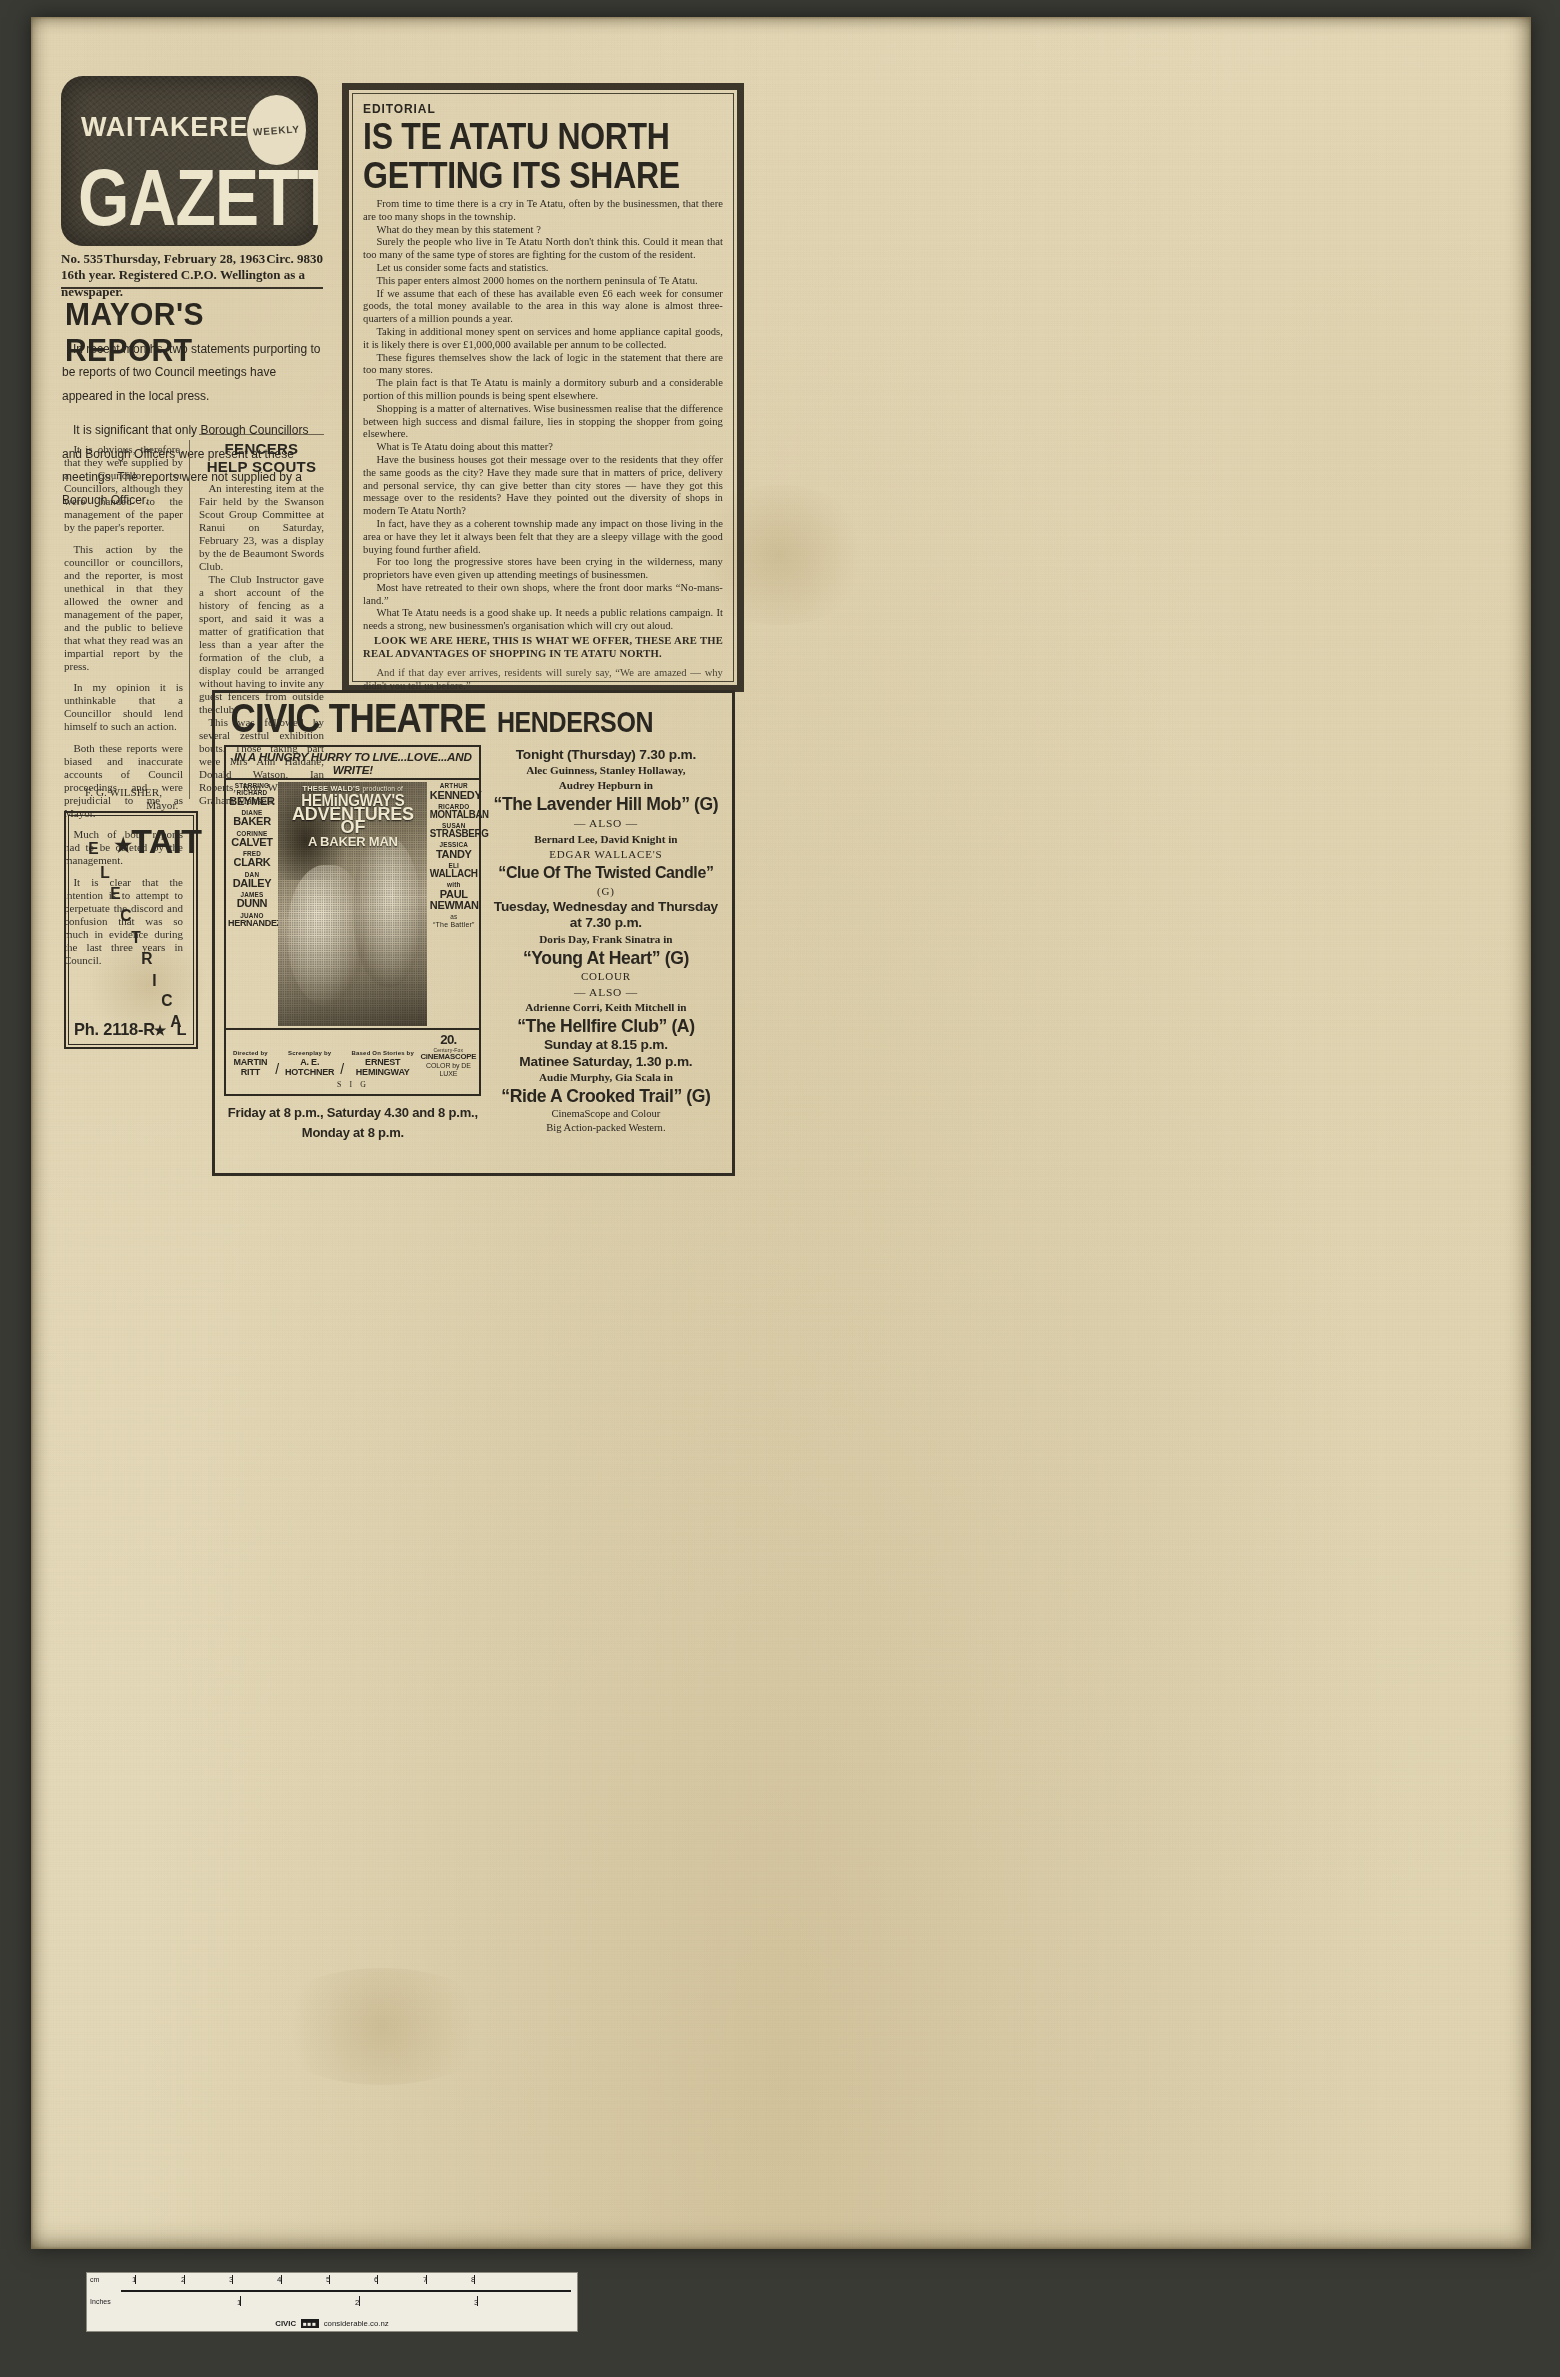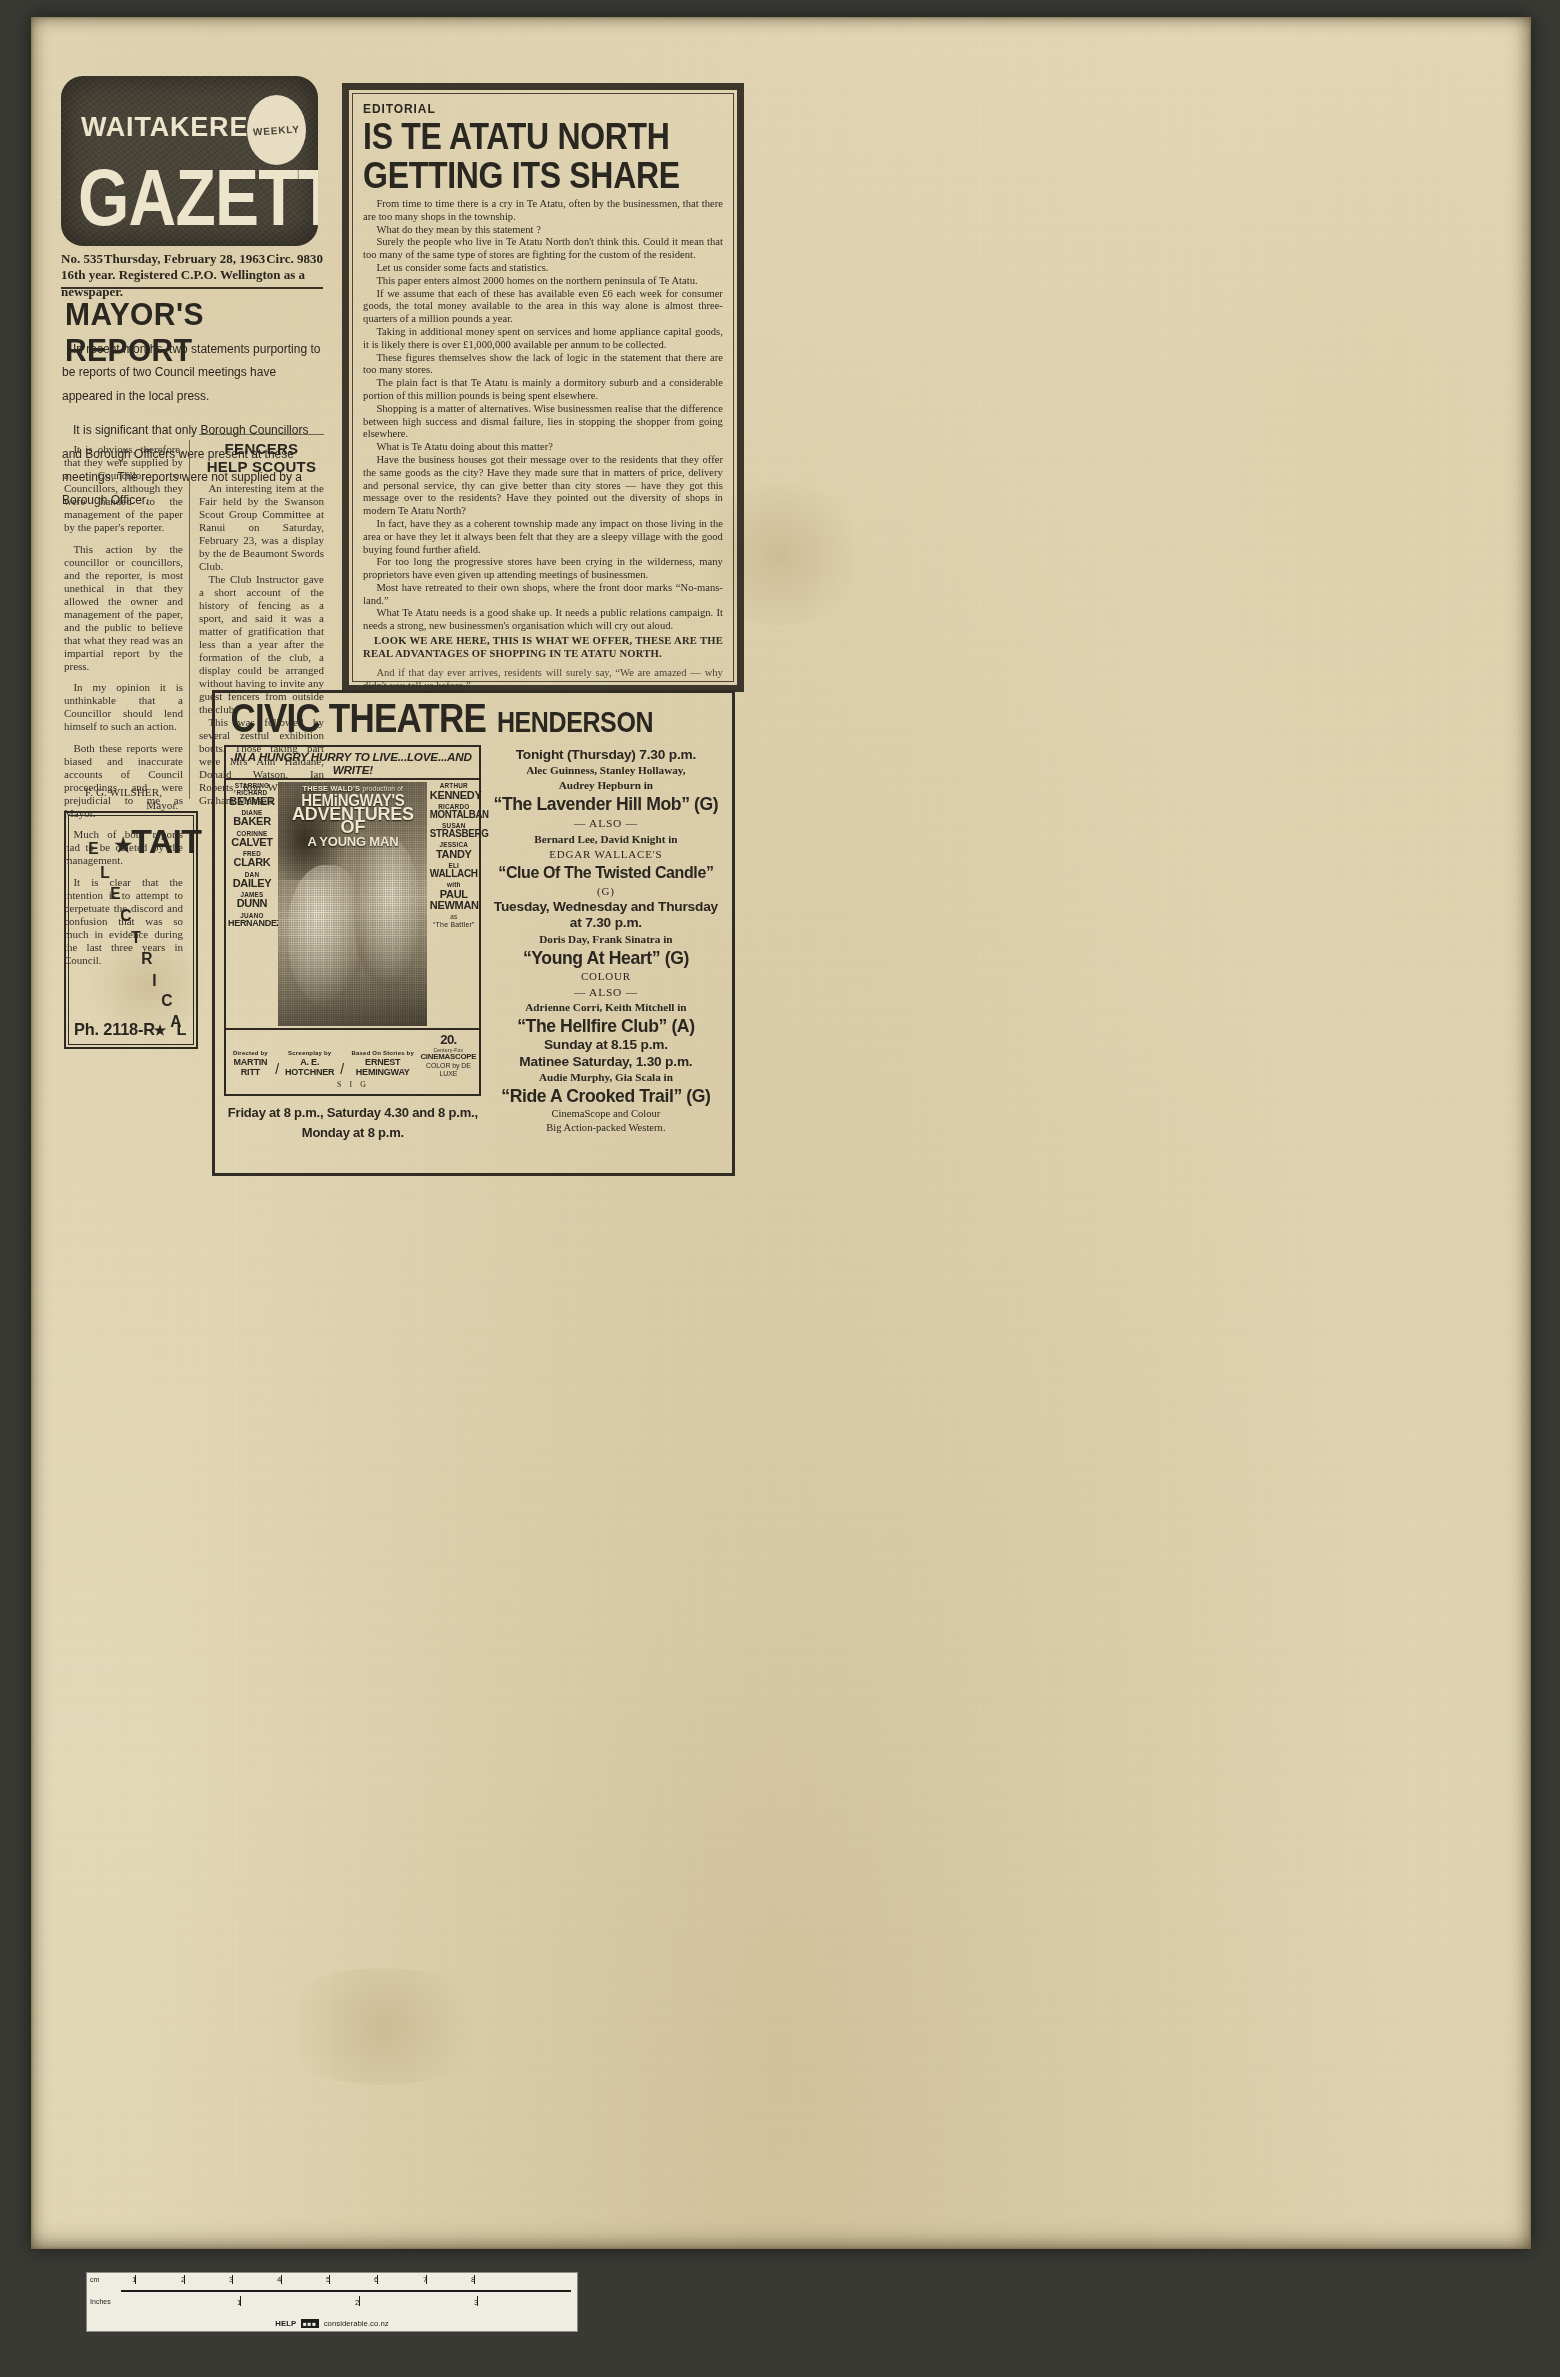--- a/index.html
+++ b/index.html
@@ -312,21 +312,21 @@
                 <div class="faceA"></div>
                 <div class="faceB"></div>
                 <div class="halftone"></div>
                 <div id="posterTitle">
                   <div class="l0">
                     <span>THESE WALD'S</span>
                     <i>production of</i>
                   </div>
                   <div class="l1">HEMiNGWAY'S</div>
                   <div class="l2">ADVENTURES OF</div>
-                  <div class="l3">A YOUNG MAN</div>
+                  <div class="l3">A BAKER MAN</div>
                 </div>
               </div>
 
               <div class="castCol">
                 <div class="sm">ARTHUR</div>
                 <div class="bg">KENNEDY</div>
                 <div class="sm">RICARDO</div>
                 <div class="bg" style="font-size:9.7px">MONTALBAN</div>
                 <div class="sm">SUSAN</div>
                 <div class="bg" style="font-size:9.8px">STRASBERG</div>
@@ -447,19 +447,19 @@
     <div style="position:absolute;left:34px;right:6.2px;top:17px;height:2.3px;background:#1c1c1c;"></div>
 
     <div class="tick" style="left:153px;top:23.4px;height:9.4px;"></div>
     <div class="tick" style="left:272px;top:23.4px;height:9.4px;"></div>
     <div class="tick" style="left:390px;top:23.4px;height:9.4px;"></div>
     <div class="num" style="left:150px;top:25px;">1</div>
     <div class="num" style="left:268px;top:25px;">2</div>
     <div class="num" style="left:387px;top:25px;">3</div>
 
     <div id="rulerFoot">
-      <span style="font-weight:700">HELP</span>
+      <span style="font-weight:700">CIVIC</span>
       <span class="blk">■■■</span>
       <span>considerable.co.nz</span>
     </div>
   </div>
 </div>
 
 
 </body></html>

